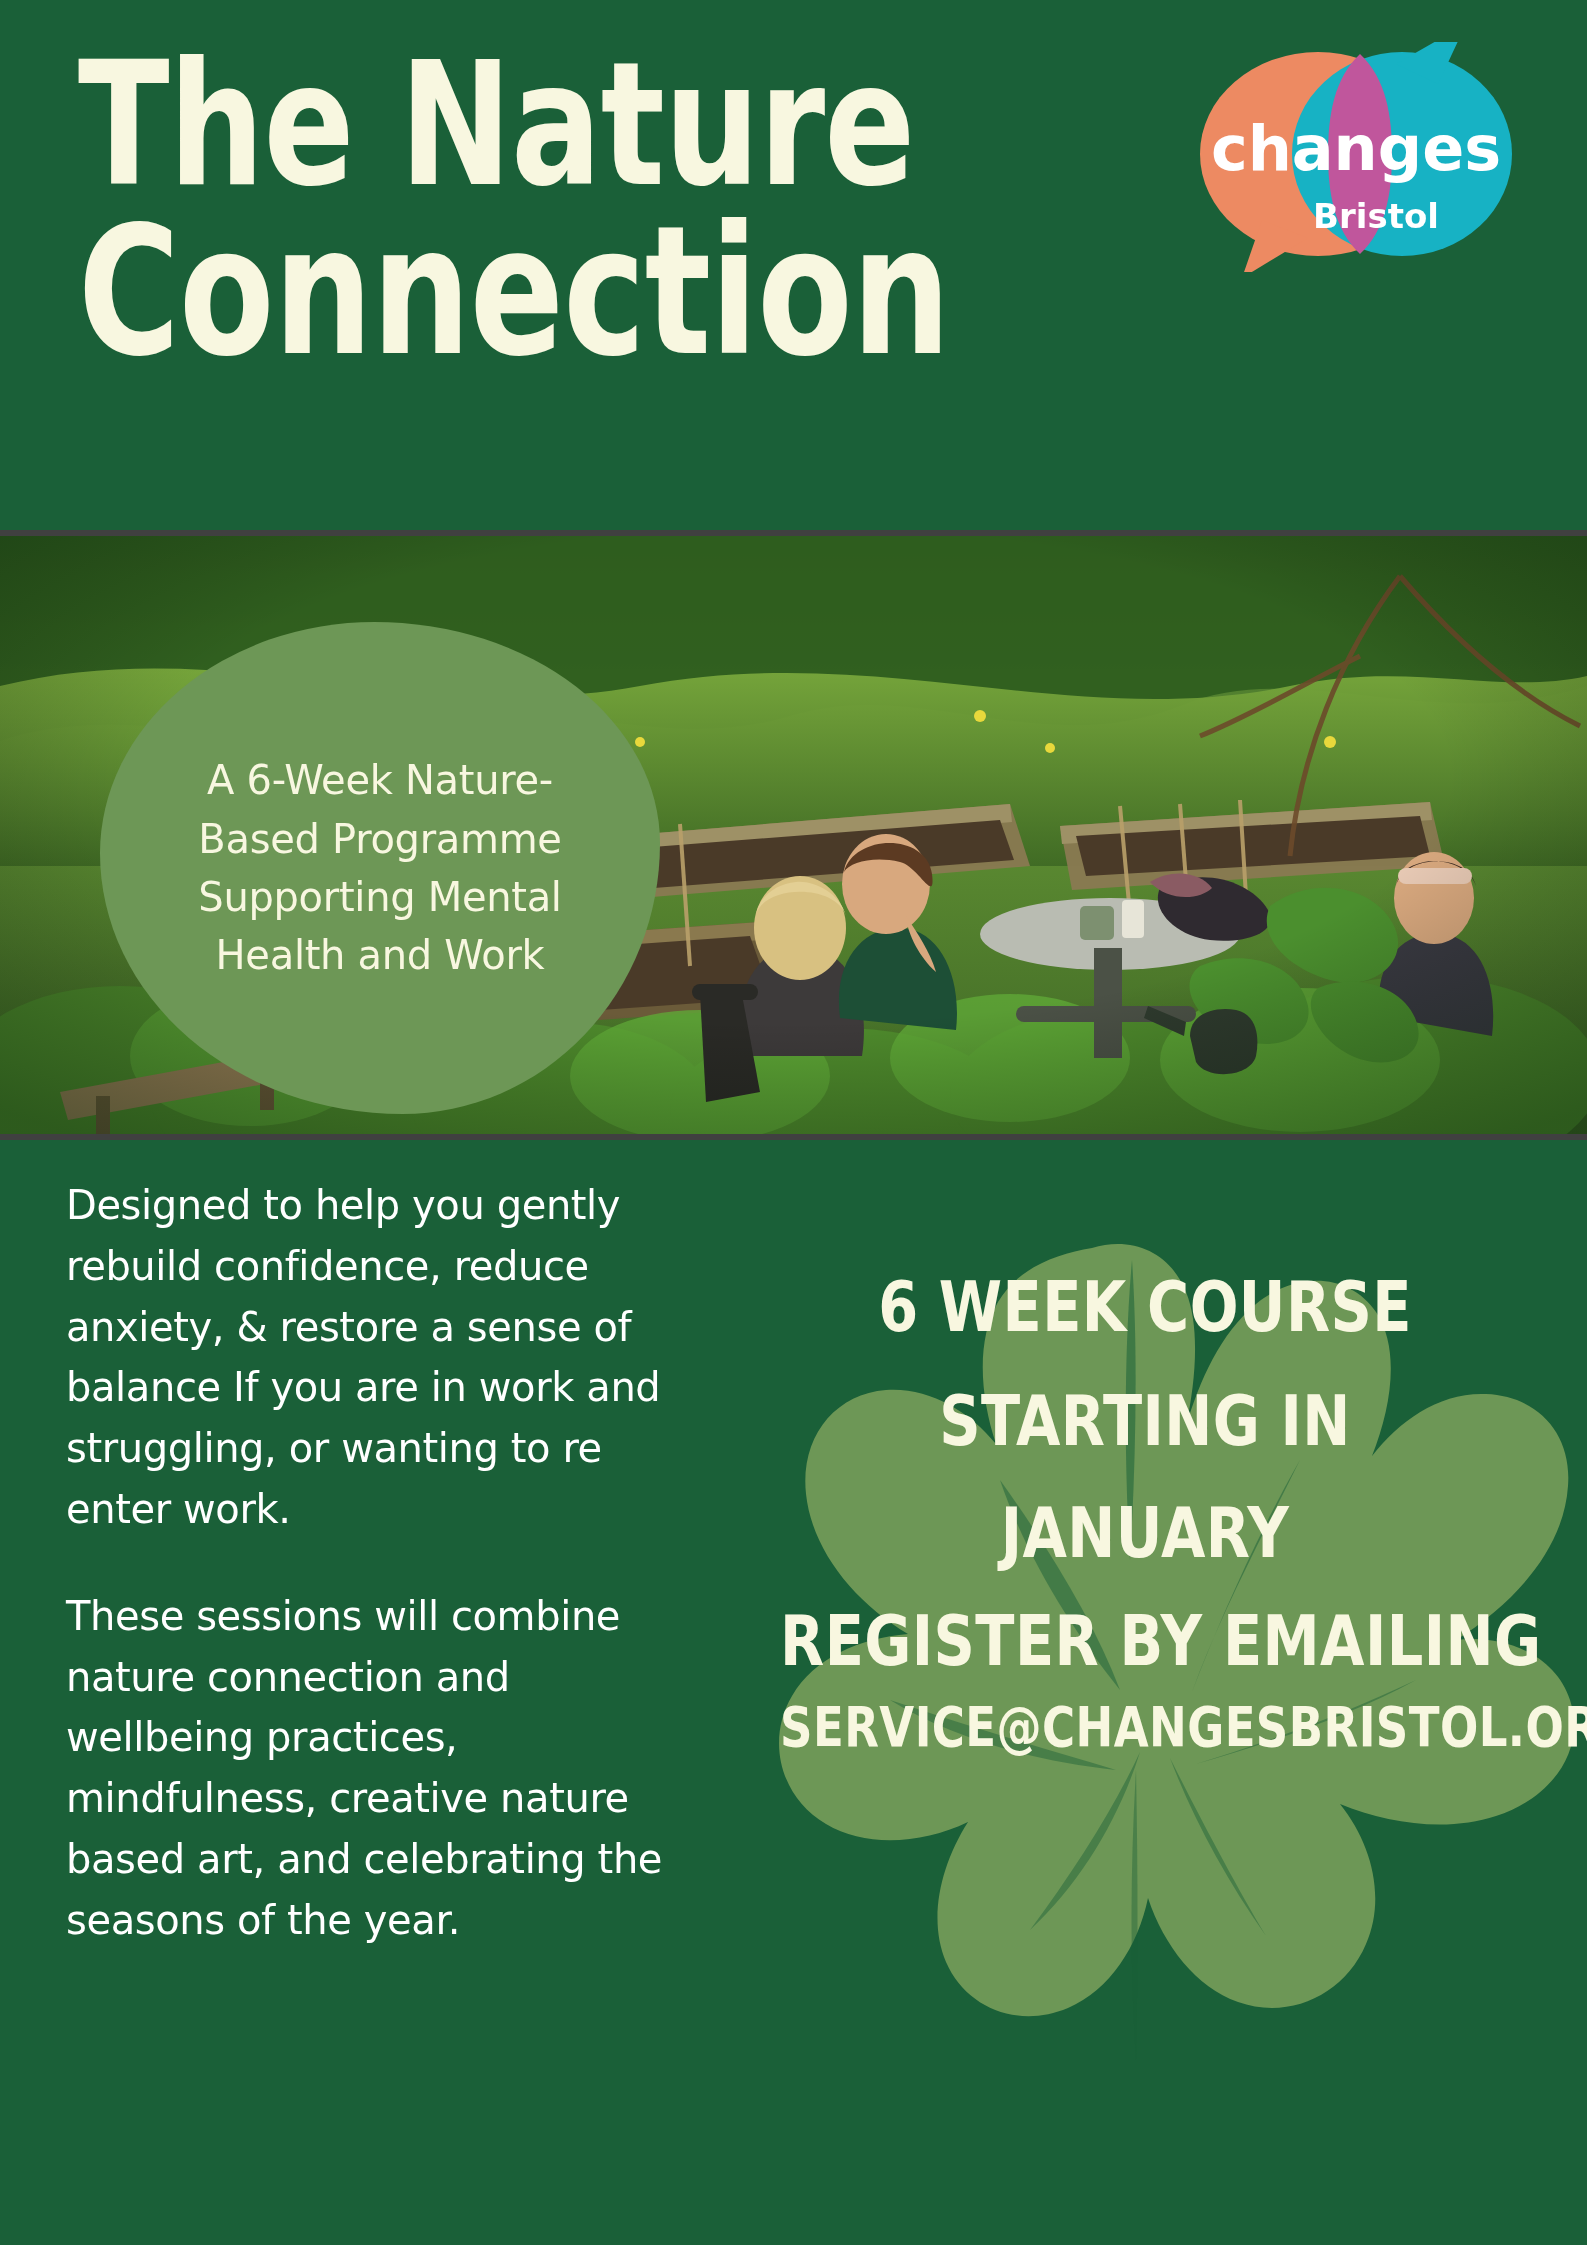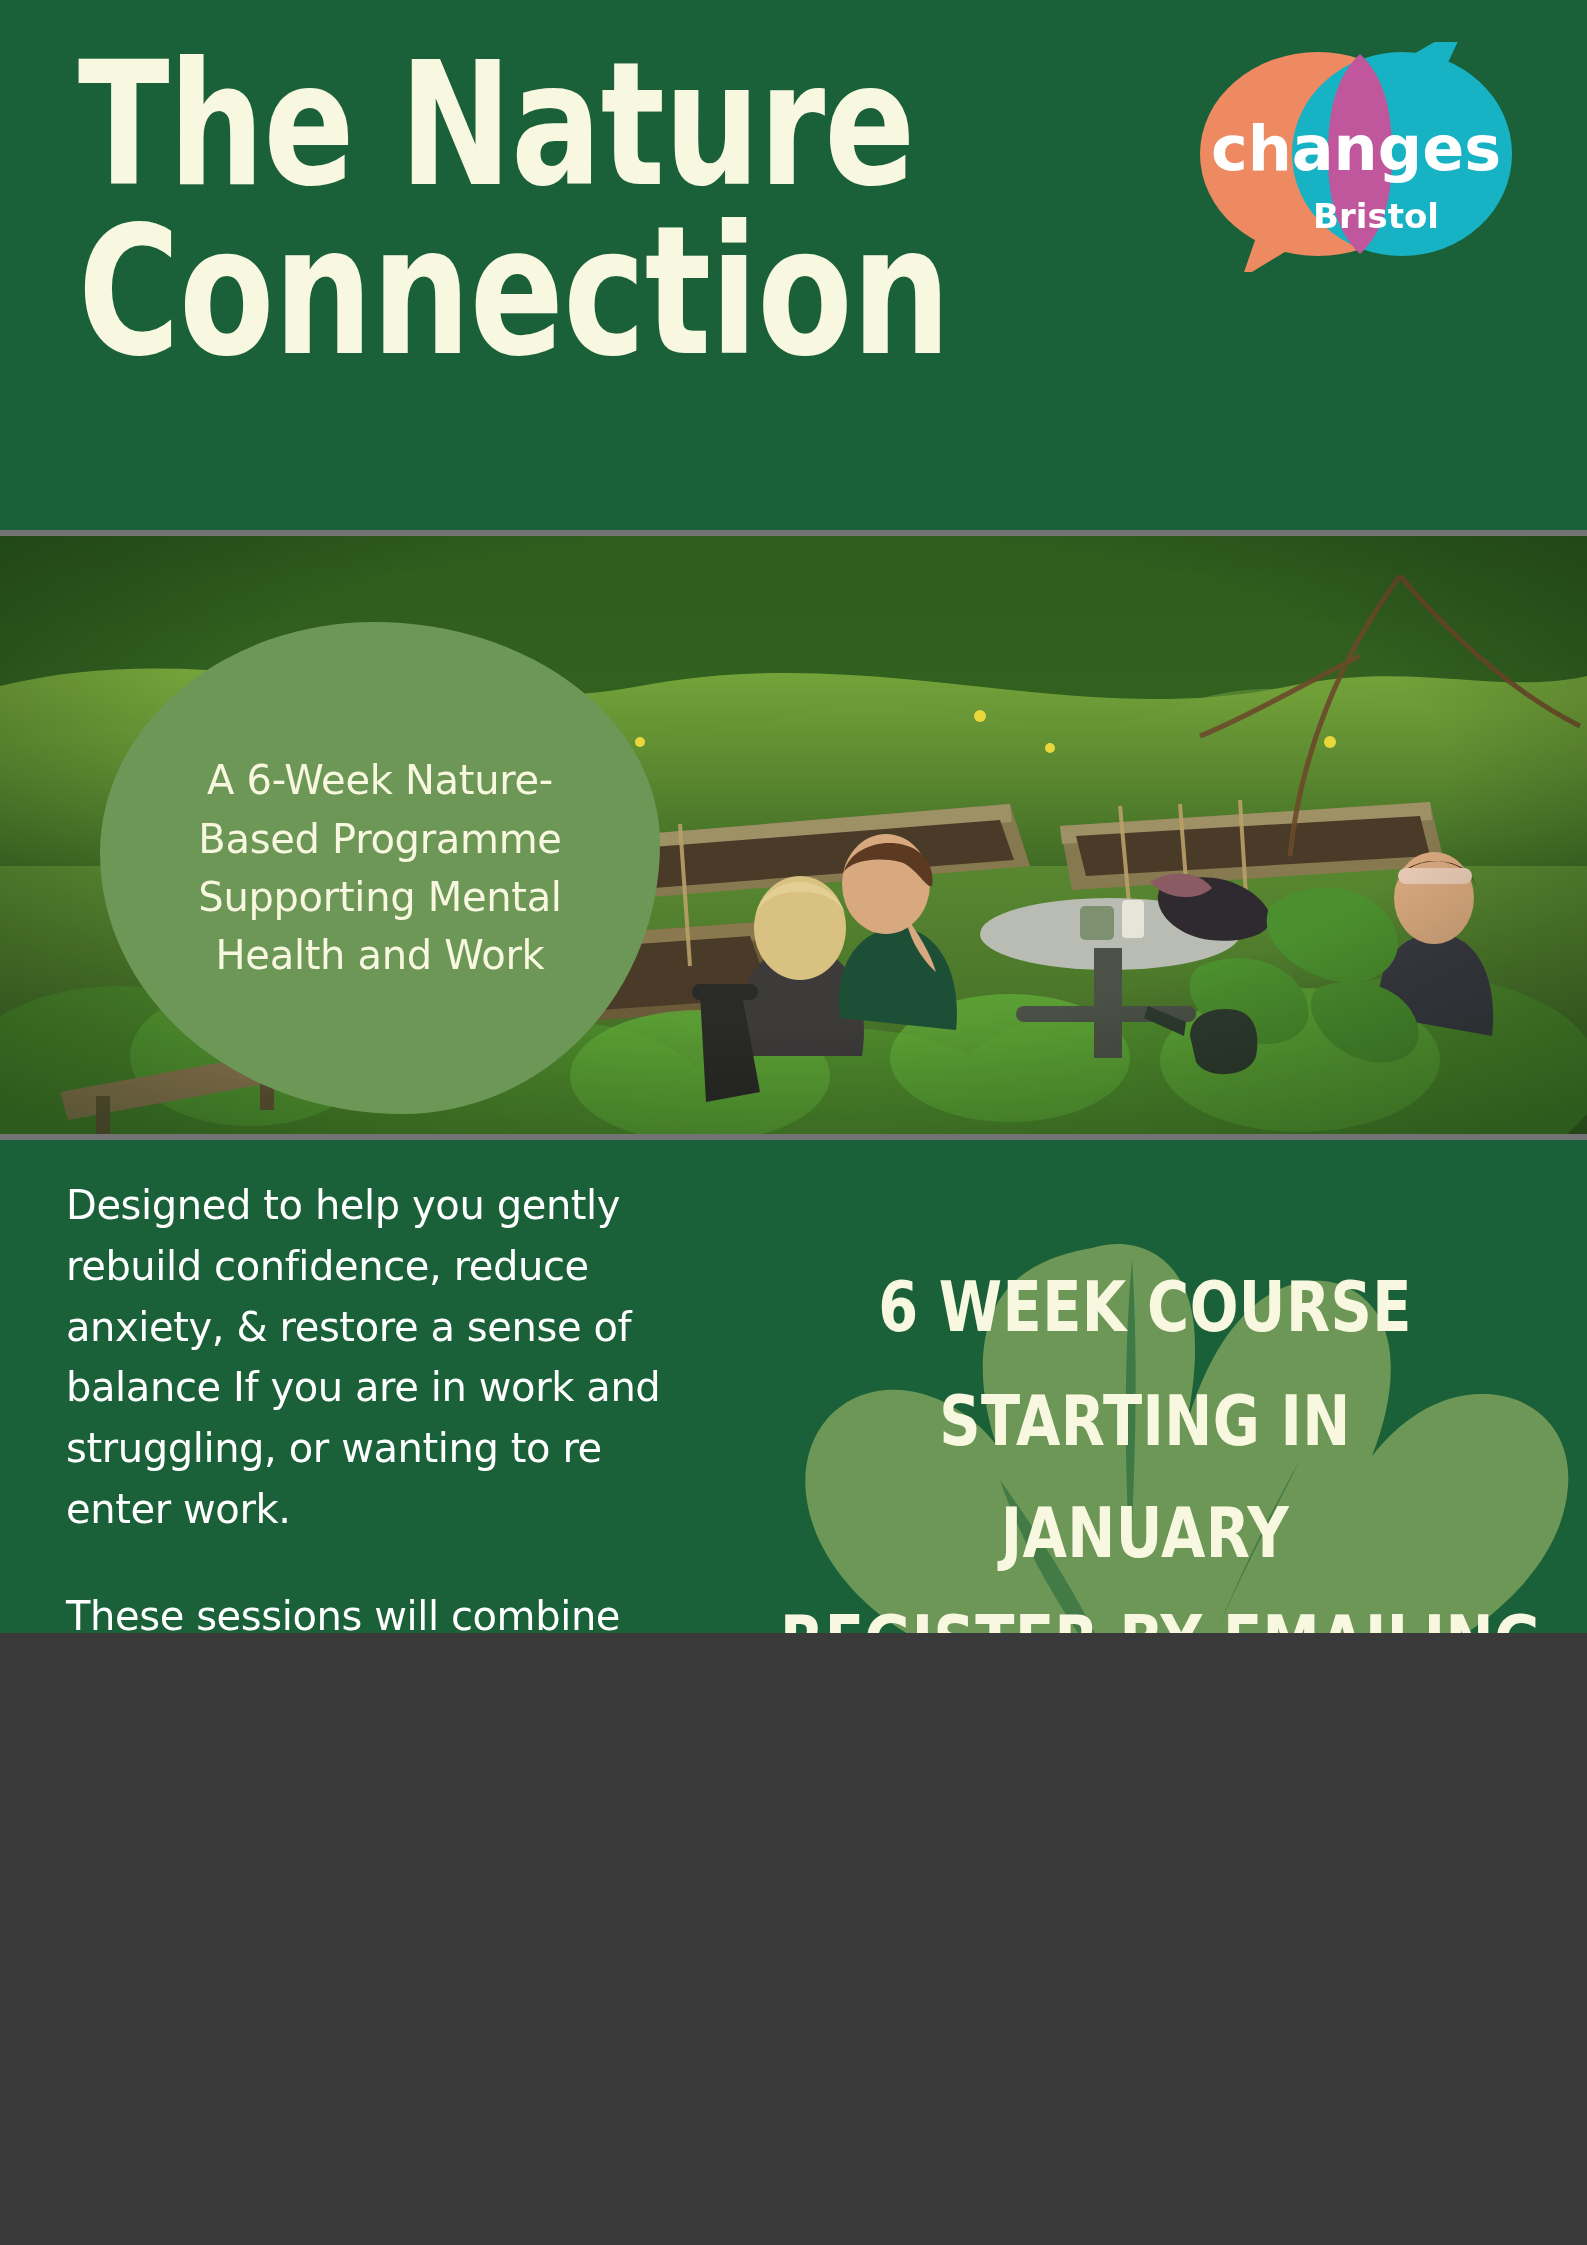--- a/index.html
+++ b/index.html
@@ -1,18 +1,18 @@
 <!DOCTYPE html>
 <html><head>
 <meta charset="utf-8">
 <style>
   html,body{margin:0;padding:0;background:#3a3a3a;}
   *{box-sizing:border-box;}
   .poster{
-    position:relative;width:1587px;height:1633px;overflow:hidden;
+    position:relative;width:1587px;height:2245px;overflow:hidden;
     background:#1a6038;
     font-family:"Liberation Sans", sans-serif;
   }
 
   
   .header{position:absolute;left:0;top:0;width:1587px;height:518px;background:#1a6038;}
   .title-wrap{position:absolute;left:78px;top:46px;width:1150px;}
   .title-line{
     color:#f8f7e0;
     font-family:"DejaVu Sans", sans-serif;
@@ -26,21 +26,21 @@
   .title-line.l1{font-size:172px;}
   .title-line.l2{font-size:178px;margin-top:6px;}
 
   
   .logo{position:absolute;left:1190px;top:42px;width:330px;height:230px;}
   .logo svg{display:block;width:330px;height:230px;}
 
   
   .photo-band{
     position:absolute;left:0;top:530px;width:1587px;height:610px;
-    background:#737373;
+    background:#404040;
     padding:6px 13px 6px 0;
   }
   .photo{
     position:absolute;left:0;top:6px;width:1587px;height:598px;
     overflow:hidden;
     background:#2d5c22;
   }
   .photo svg{display:block;width:1587px;height:598px;}
 
   

